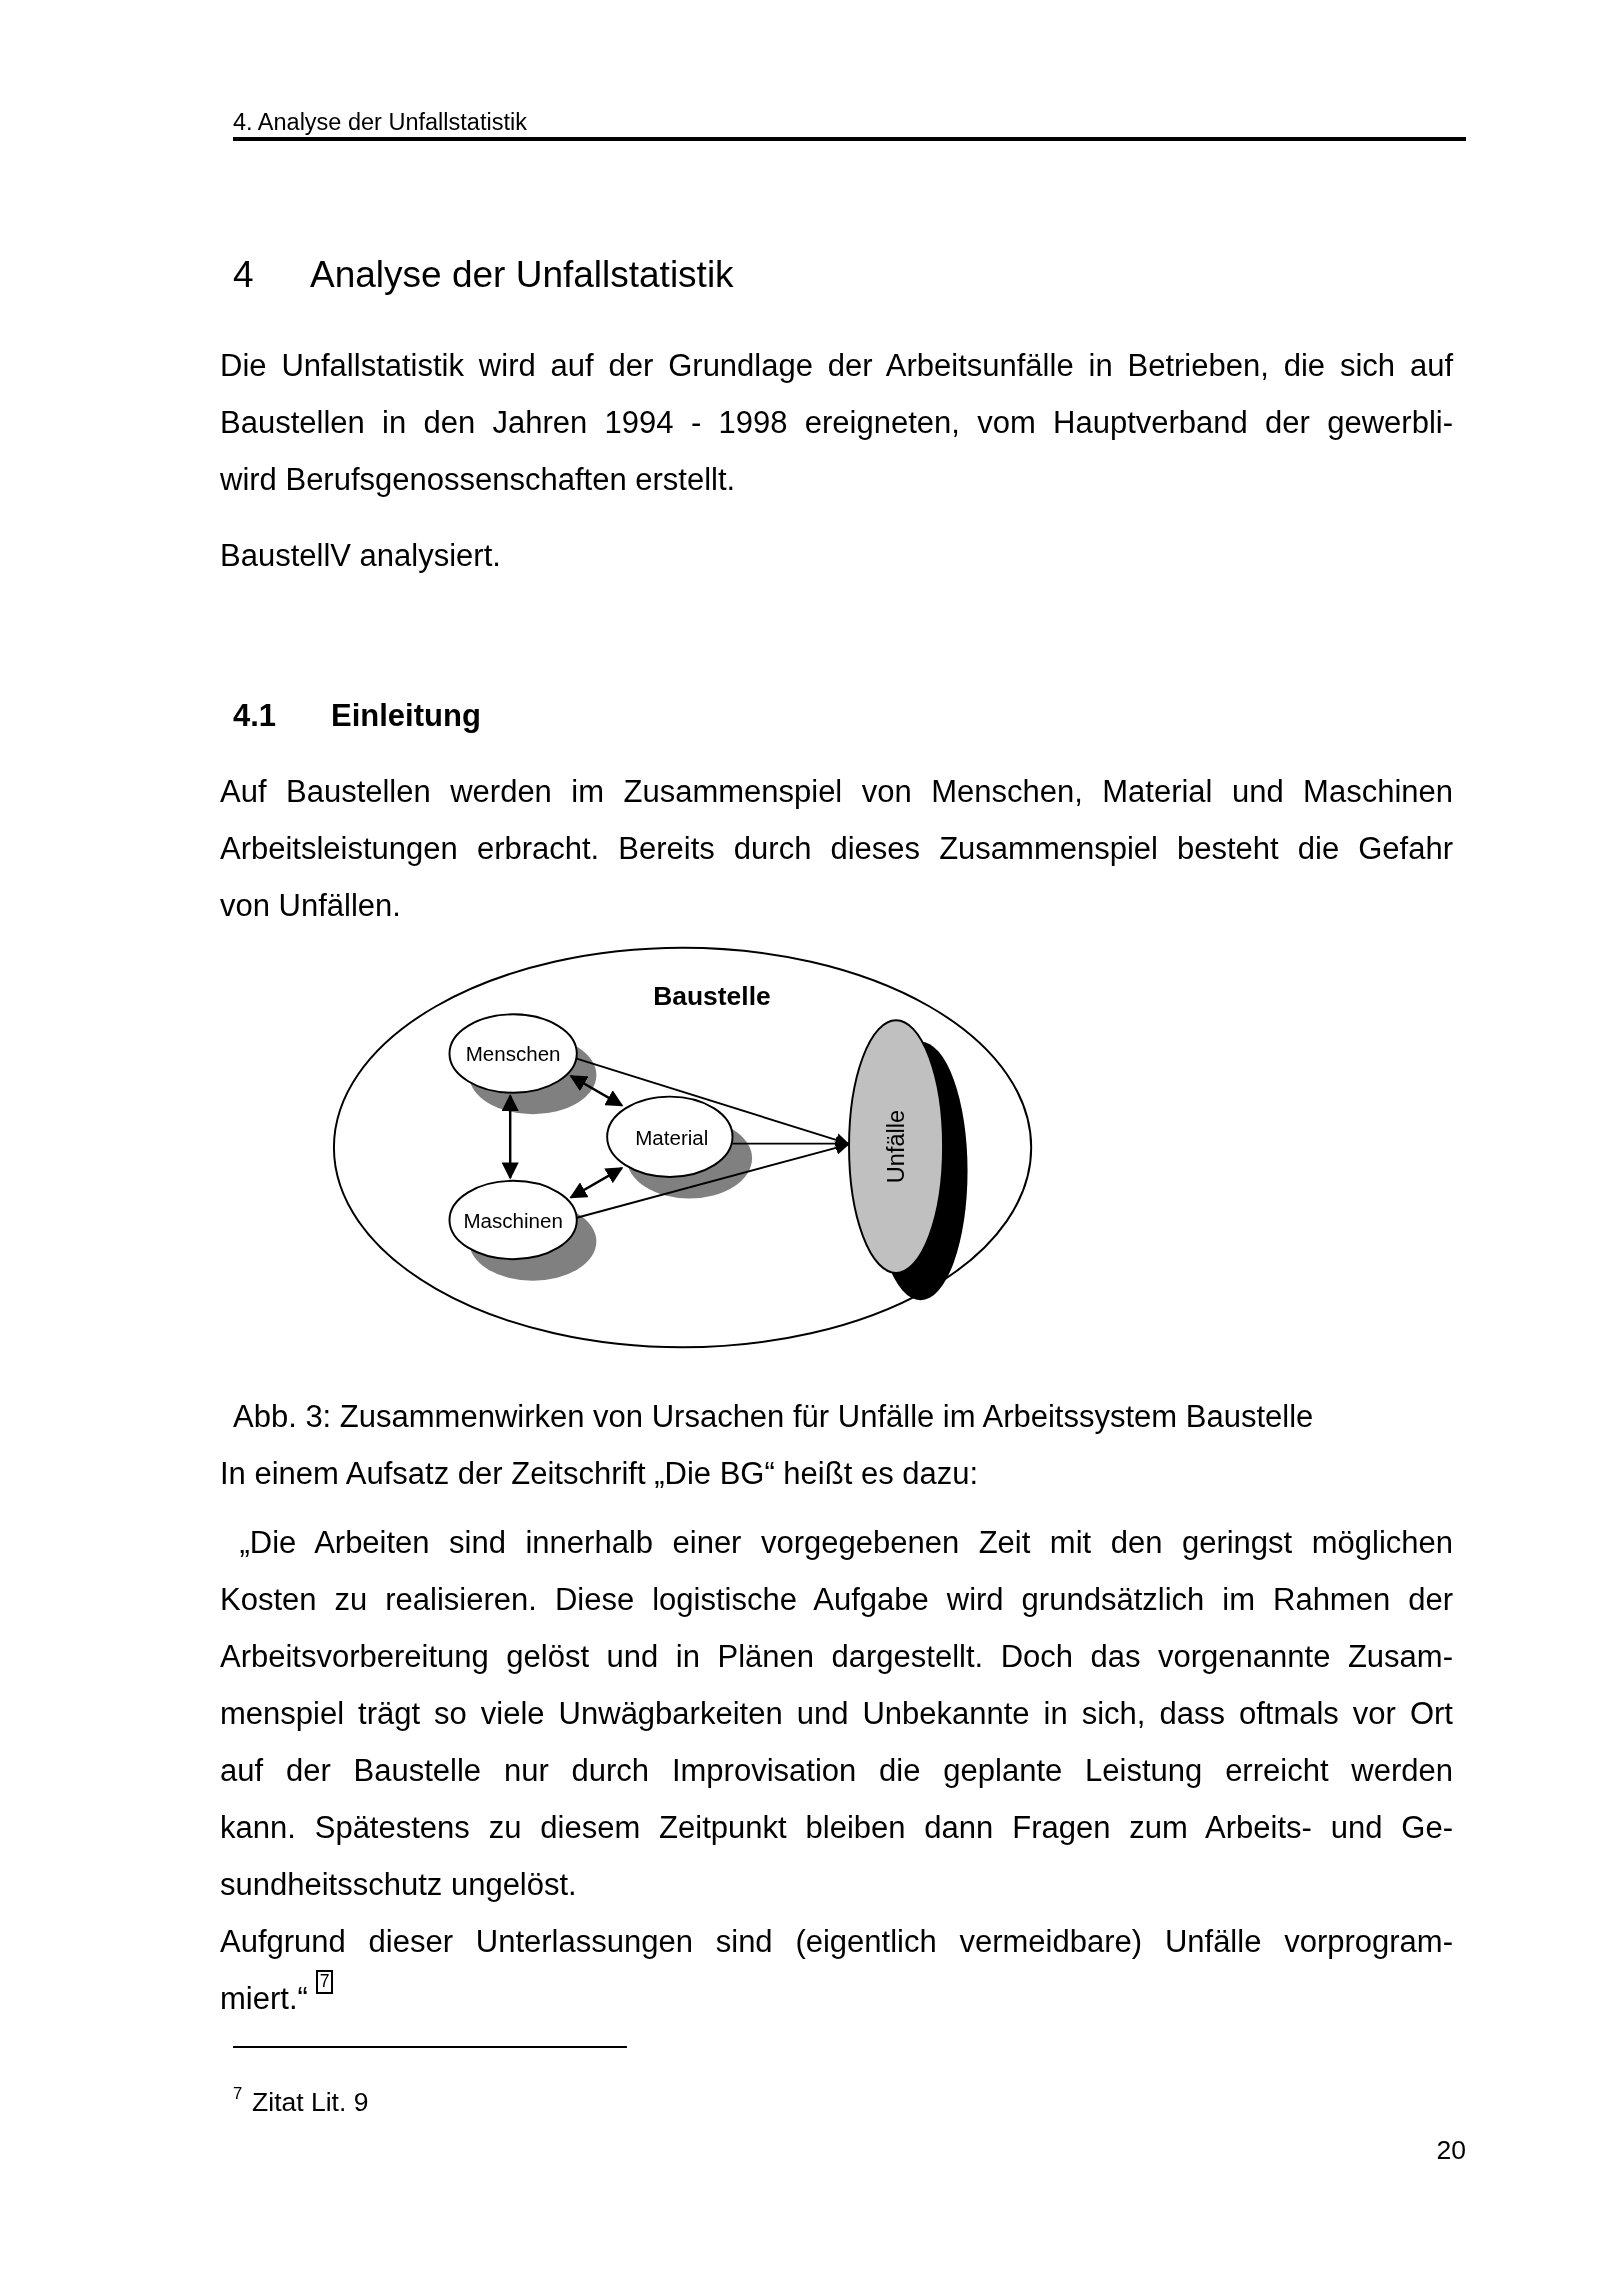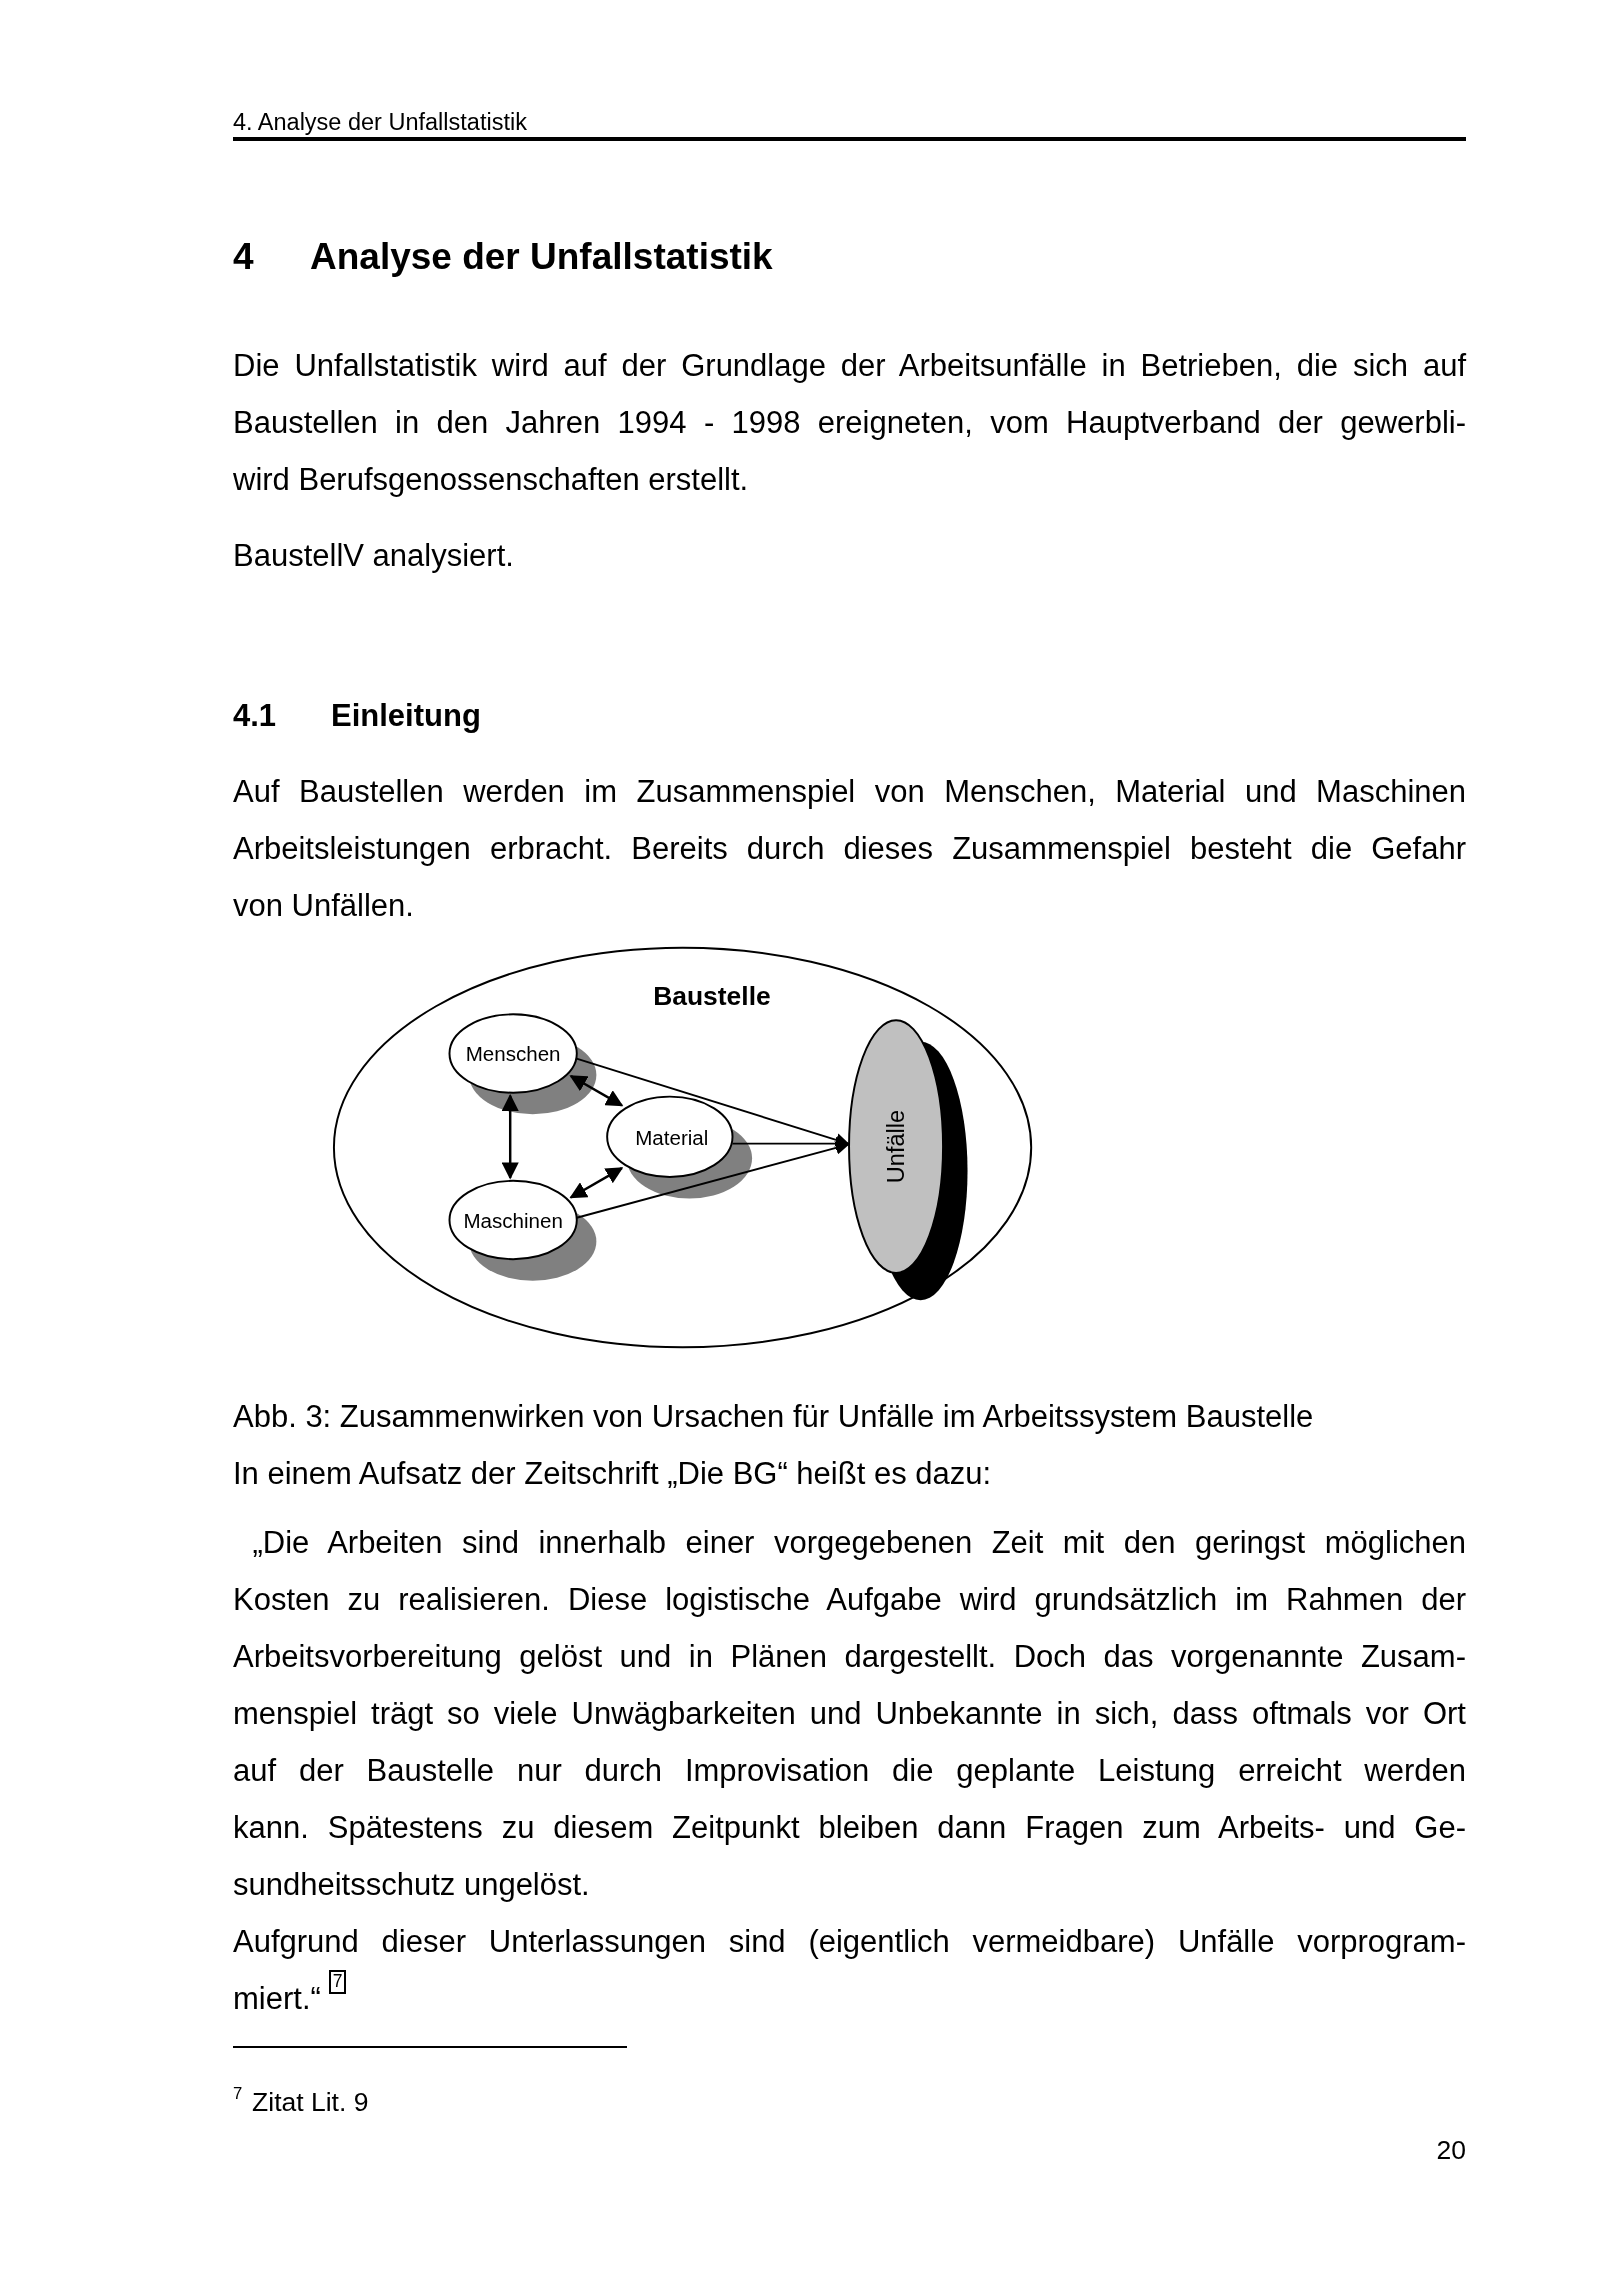--- a/index.html
+++ b/index.html
@@ -1,24 +1,24 @@
 <!DOCTYPE html>
 <html><head>
 <meta charset="utf-8">
 <style>
   html, body { margin: 0; padding: 0; background: #ffffff; }
   body { width: 1620px; height: 2293px; position: relative; overflow: hidden; color: #000; font-family: "Liberation Sans", sans-serif; }
   .abs { position: absolute; }
   .running-header { left: 233px; top: 108px; width: 1233px; height: 29px; font-size: 23.5px; line-height: 29px; border-bottom: 4px solid #000000; white-space: nowrap; }
-  .h1 { left: 233px; top: 233px; font-size: 37px; font-weight: bold; line-height: 47px; white-space: nowrap; }
+  .h1 { left: 233px; top: 251px; font-size: 37px; font-weight: normal; line-height: 47px; white-space: nowrap; }
   .h1 .num, .h2 .num { display: inline-block; }
   .h1 .num { width: 77px; }
   .h2 { left: 233px; top: 696px; font-size: 31px; font-weight: bold; line-height: 39px; white-space: nowrap; }
   .h2 .num { width: 98px; }
-  .para { left: 233px; width: 1233px; font-size: 31px; line-height: 57px; text-align: justify; }
+  .para { left: 220px; width: 1233px; font-size: 31px; line-height: 57px; text-align: justify; }
   .para .line { display: block; height: 57px; white-space: nowrap; text-align: justify; text-align-last: justify; }
   .para .line.last { text-align-last: left; }
   .caption { left: 233px; top: 1388px; font-size: 31px; line-height: 57px; white-space: nowrap; }
   .fnref { display: inline-block; font-size: 17.6px; line-height: 19.6px; border: 2px solid #000; padding: 0 2px; vertical-align: 21.6px; margin-left: 7.8px; }
   .fn-rule { left: 233px; top: 2046px; width: 394px; height: 0; border-top: 2px solid #000; }
   .footnote { left: 233px; top: 2076px; font-size: 26.5px; line-height: 35px; white-space: nowrap; }
   .footnote sup { font-size: 16.7px; vertical-align: 11.8px; margin-right: 9.8px; }
   .page-num { left: 1411px; width: 55px; top: 2127px; font-size: 26.5px; line-height: 31px; text-align: right; margin-top: 8px; }
   svg.diagram { position: absolute; left: 323px; top: 936px; width: 725px; height: 426px; }
   svg text { font-family: "Liberation Sans", sans-serif; }

